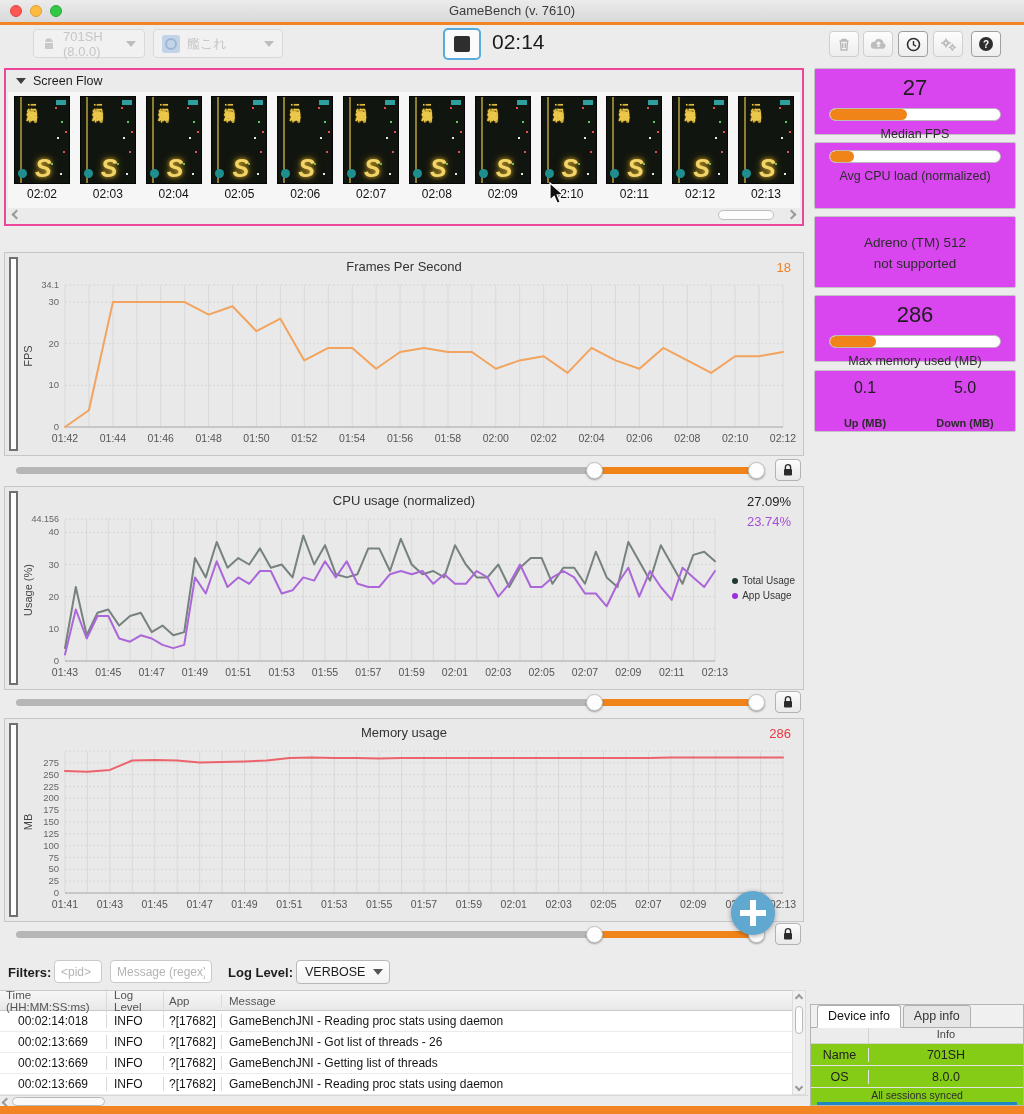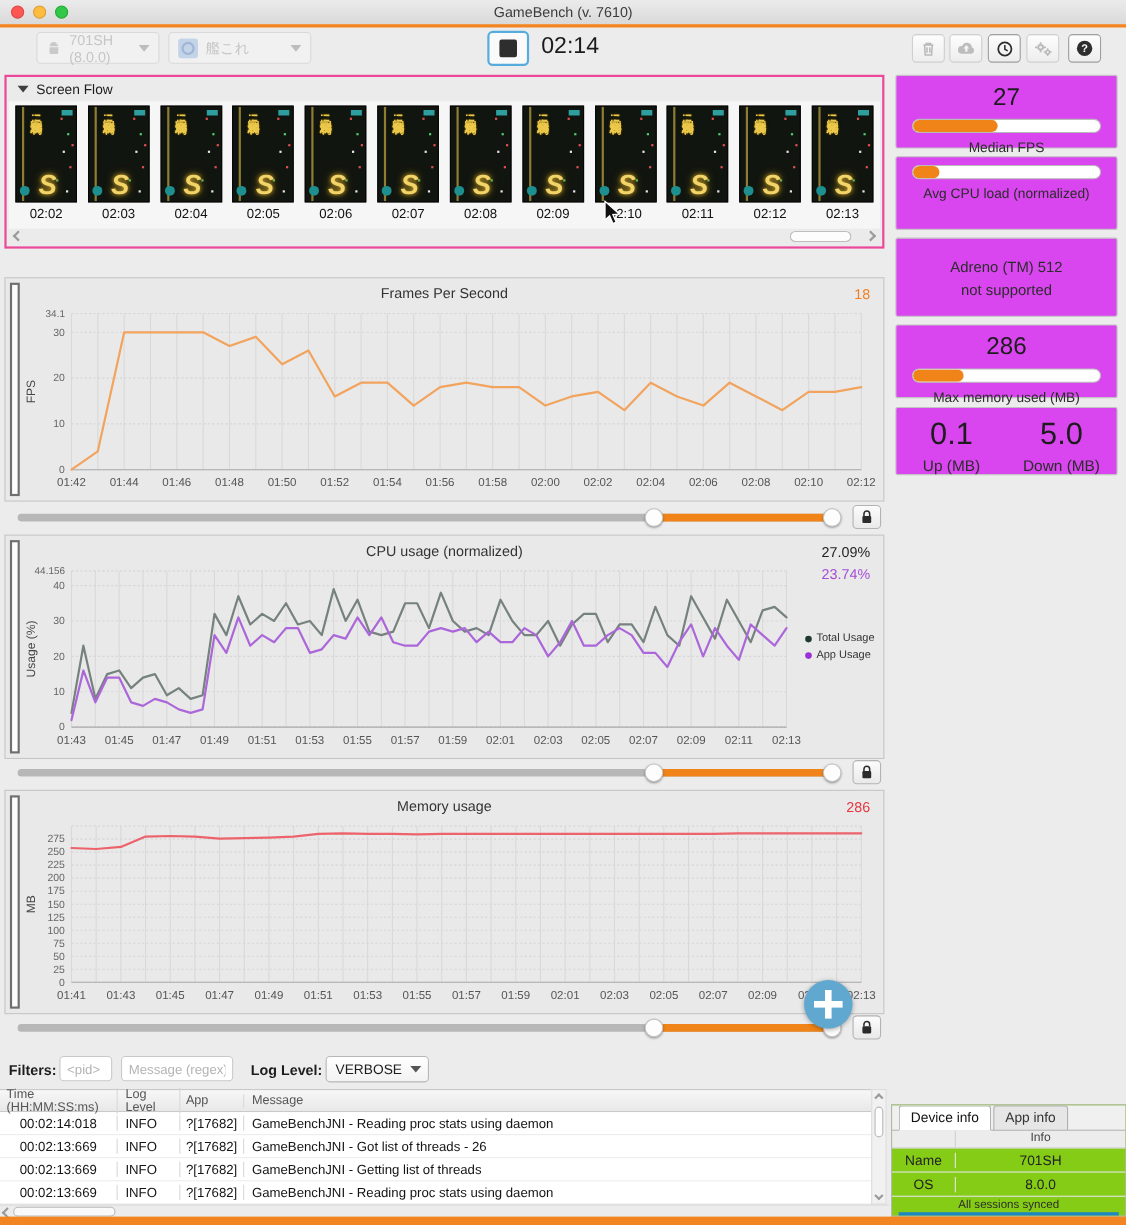--- a/index.html
+++ b/index.html
@@ -52,22 +52,22 @@
 
   
   .card { left:814px; width:202px; background:#d946ef; border:1px solid #c2c2c2; border-radius:2px; }
   .card-value { font-size:22px; text-align:center; margin-top:6px; color:#1d1d1d; }
   .card-bar { height:13px; margin:7px 14px 6px 14px; background:#fff; border:1px solid #b9b9b9; border-radius:7px; overflow:hidden; }
   .card-fill { height:100%; background:#f08419; border-radius:6px; }
   .card-label { text-align:center; font-size:12.5px; color:#2c2c2c; }
   .card-lines { text-align:center; font-size:13.5px; line-height:21px; color:#2c2c2c; padding-top:15px; }
   .card-cols { display:flex; padding-top:8px; }
   .card-col { flex:1; text-align:center; }
-  .card-col .v { font-size:28px; color:#1d1d1d;text-align:center; }
-  .card-col .l { font-size:14px; color:#2c2c2c; margin-top:4px; }
+  .card-col .v { font-size:16px; color:#1d1d1d;text-align:center; }
+  .card-col .l { font-size:11px; color:#2c2c2c; margin-top:20px;font-weight:bold; }
 
   
   .chart-box { left:4px; width:800px; height:204px; border:1px solid #c6c6c6; background:#e9e9e9; }
   .vtrack { position:absolute; left:4px; top:4px; bottom:4px; width:9px; background:#fdfdfd; border:2px solid #6f6f6f; }
   .chart-title { position:absolute; top:6px; left:0; right:0; text-align:center; font-size:13px; color:#333; }
   .chart-vals { position:absolute; top:5px; right:12px; text-align:right; font-size:13px; line-height:20px; }
   .chart-holder { position:absolute; left:16px; top:24px; width:778px; height:176px; }
   .legend { position:absolute; right:8px; top:86px; font-size:10px; color:#333; }
   .legend div { display:flex; align-items:center; gap:4px; line-height:15px; }
   .ldot { width:6px; height:6px; border-radius:50%; }

